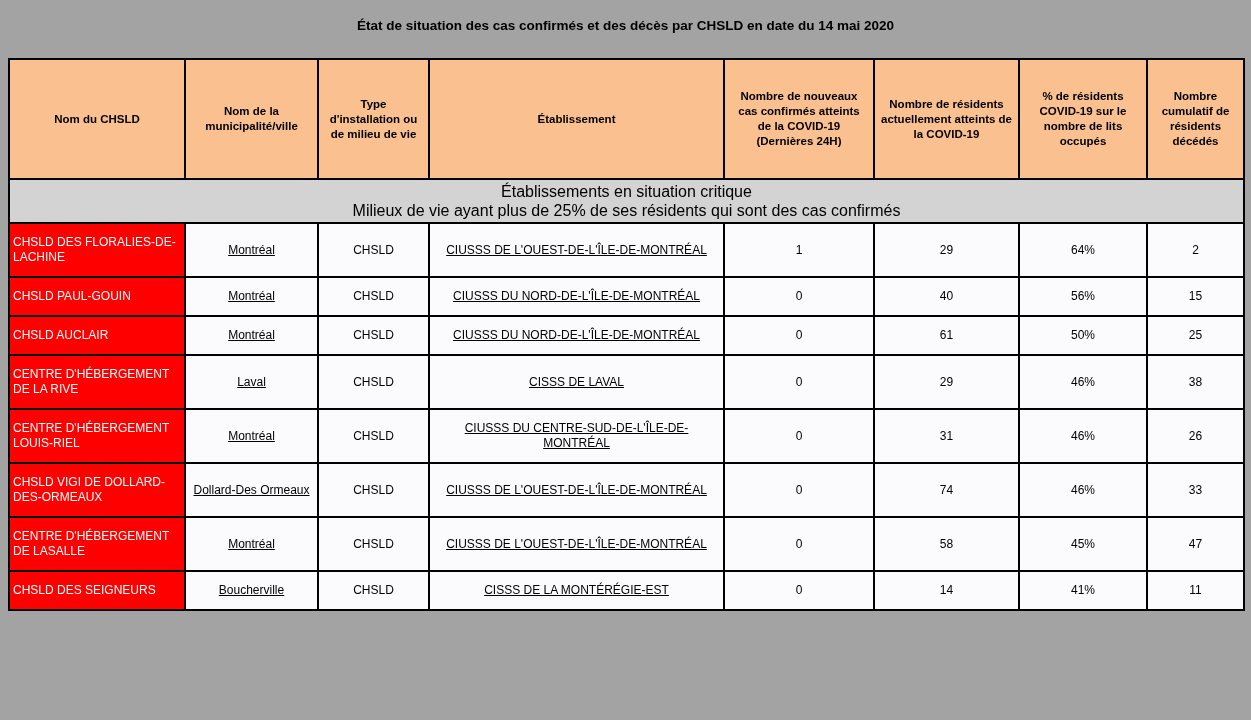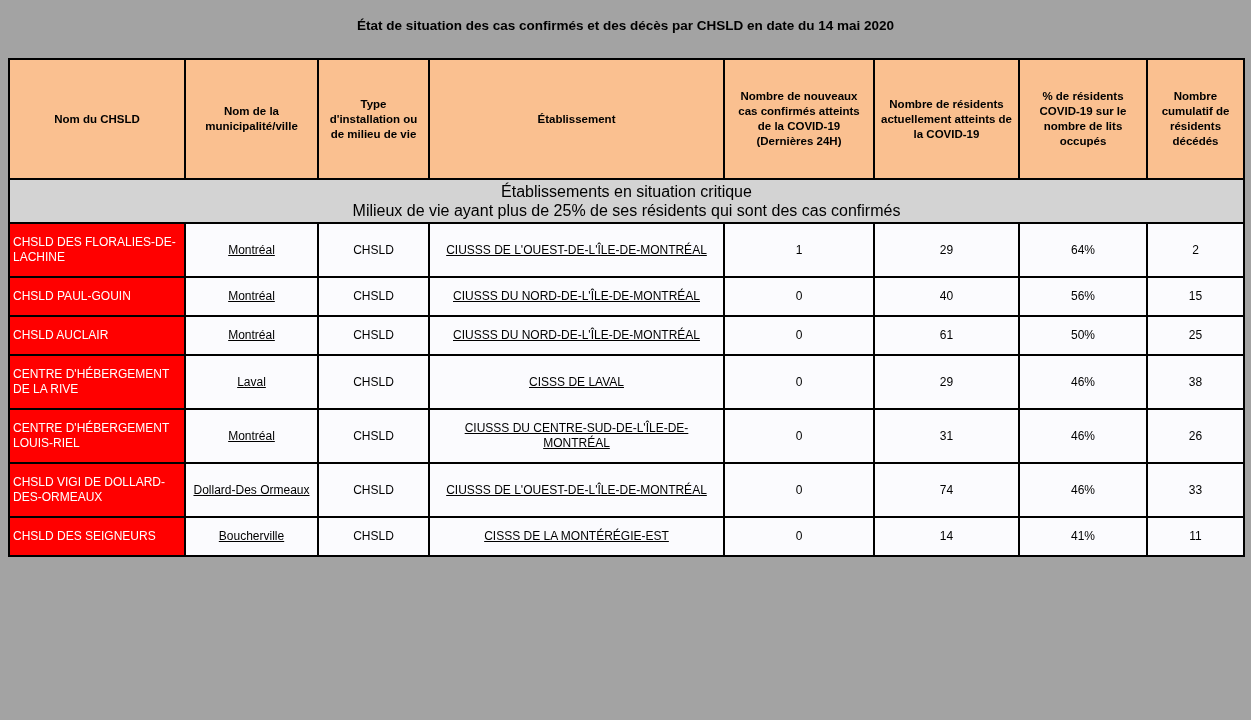--- a/index.html
+++ b/index.html
@@ -179,20 +179,30 @@
       <td class="cell-left">Dollard-Des Ormeaux</td>
       <td class="cell-center">CHSLD</td>
       <td class="cell-left">CIUSSS DE L'OUEST-DE-L'ÎLE-DE-MONTRÉAL</td>
       <td class="cell-center">0</td>
       <td class="cell-center">74</td>
       <td class="cell-center">46%</td>
       <td class="cell-center">33</td>
     </tr>
 
 
+    <tr class="data-row">
+      <td class="cell-chsld">CENTRE D'HÉBERGEMENT DE LASALLE</td>
+      <td class="cell-left">Montréal</td>
+      <td class="cell-center">CHSLD</td>
+      <td class="cell-left">CIUSSS DE L'OUEST-DE-L'ÎLE-DE-MONTRÉAL</td>
+      <td class="cell-center">0</td>
+      <td class="cell-center">58</td>
+      <td class="cell-center">45%</td>
+      <td class="cell-center">47</td>
+    </tr>
 
     <tr class="data-row">
       <td class="cell-chsld">CHSLD DES SEIGNEURS</td>
       <td class="cell-left">Boucherville</td>
       <td class="cell-center">CHSLD</td>
       <td class="cell-left">CISSS DE LA MONTÉRÉGIE-EST</td>
       <td class="cell-center">0</td>
       <td class="cell-center">14</td>
       <td class="cell-center">41%</td>
       <td class="cell-center">11</td>

